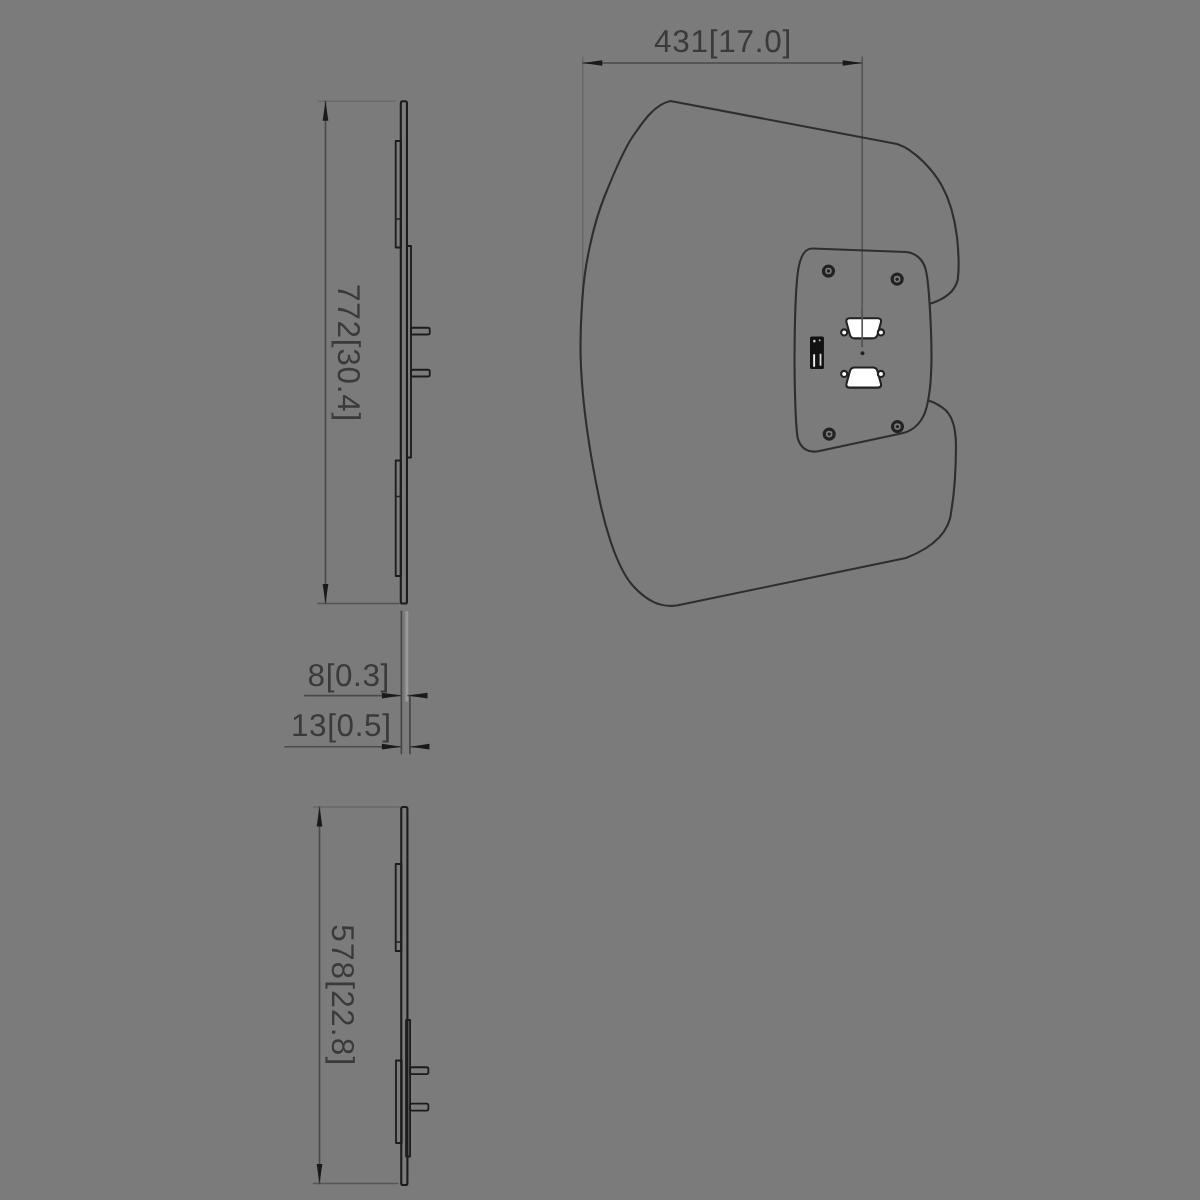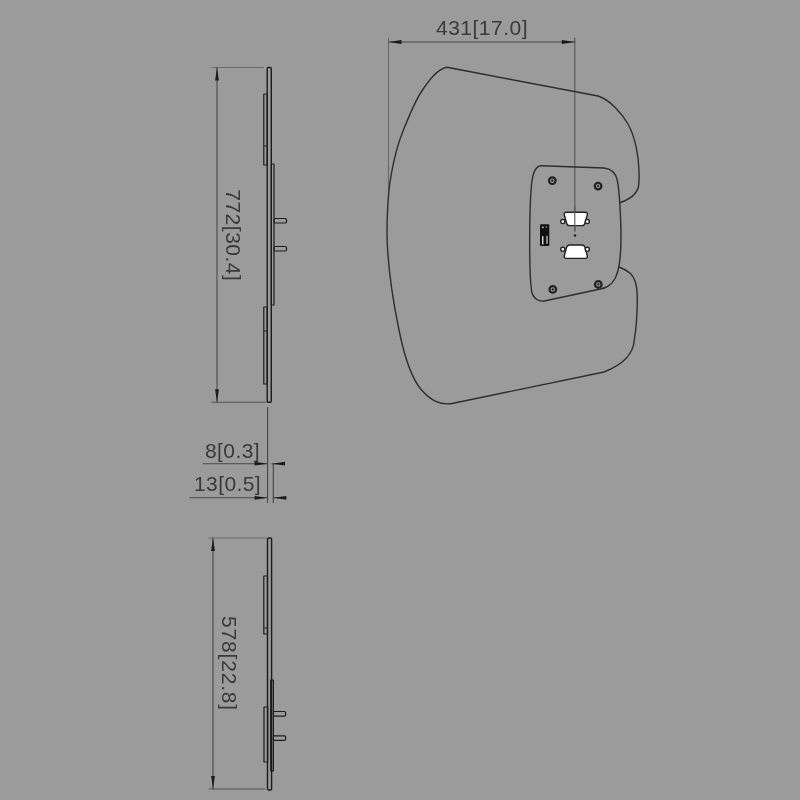--- a/index.html
+++ b/index.html
@@ -1,16 +1,16 @@
 <!DOCTYPE html>
 <html><head>
 <meta charset="utf-8">
 <style>
   html,body{margin:0;padding:0;background:#ffffff;}
-  .page{width:800px;height:800px;position:relative;background:#22c55e;filter:grayscale(1) blur(0.3px);}
+  .page{width:800px;height:800px;position:relative;background:#3b82f6;filter:grayscale(1) blur(0.3px);}
   text{font-family:"Liberation Sans",sans-serif;fill:#3a3a3a;}
 </style>
 </head>
 <body>
 <div class="page">
 <svg width="800" height="800" viewBox="0 0 800 800">
 <g fill="none" stroke-linecap="round" stroke-linejoin="round">
 
 <line x1="388.5" y1="38" x2="388.5" y2="198.5" stroke="#6a6a6a" stroke-width="1.1"></line>
 

